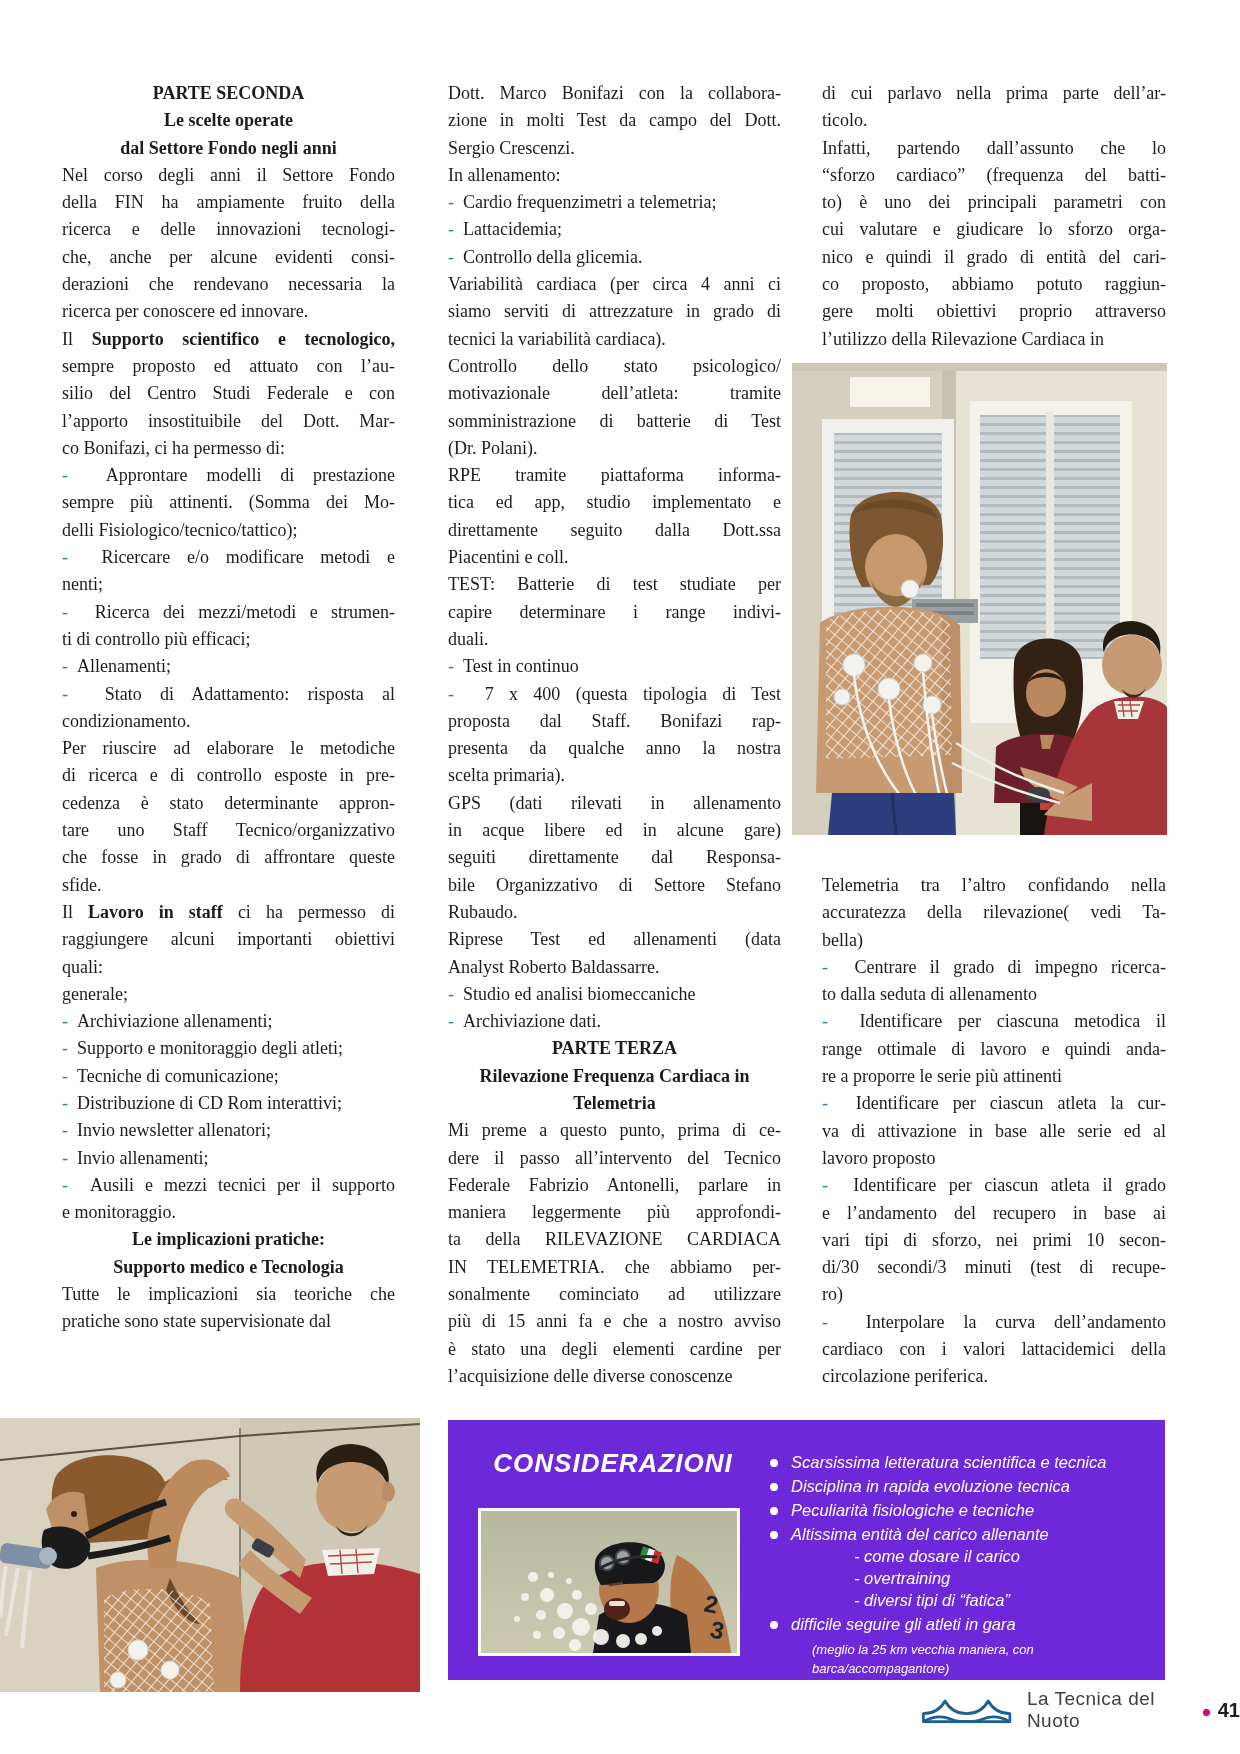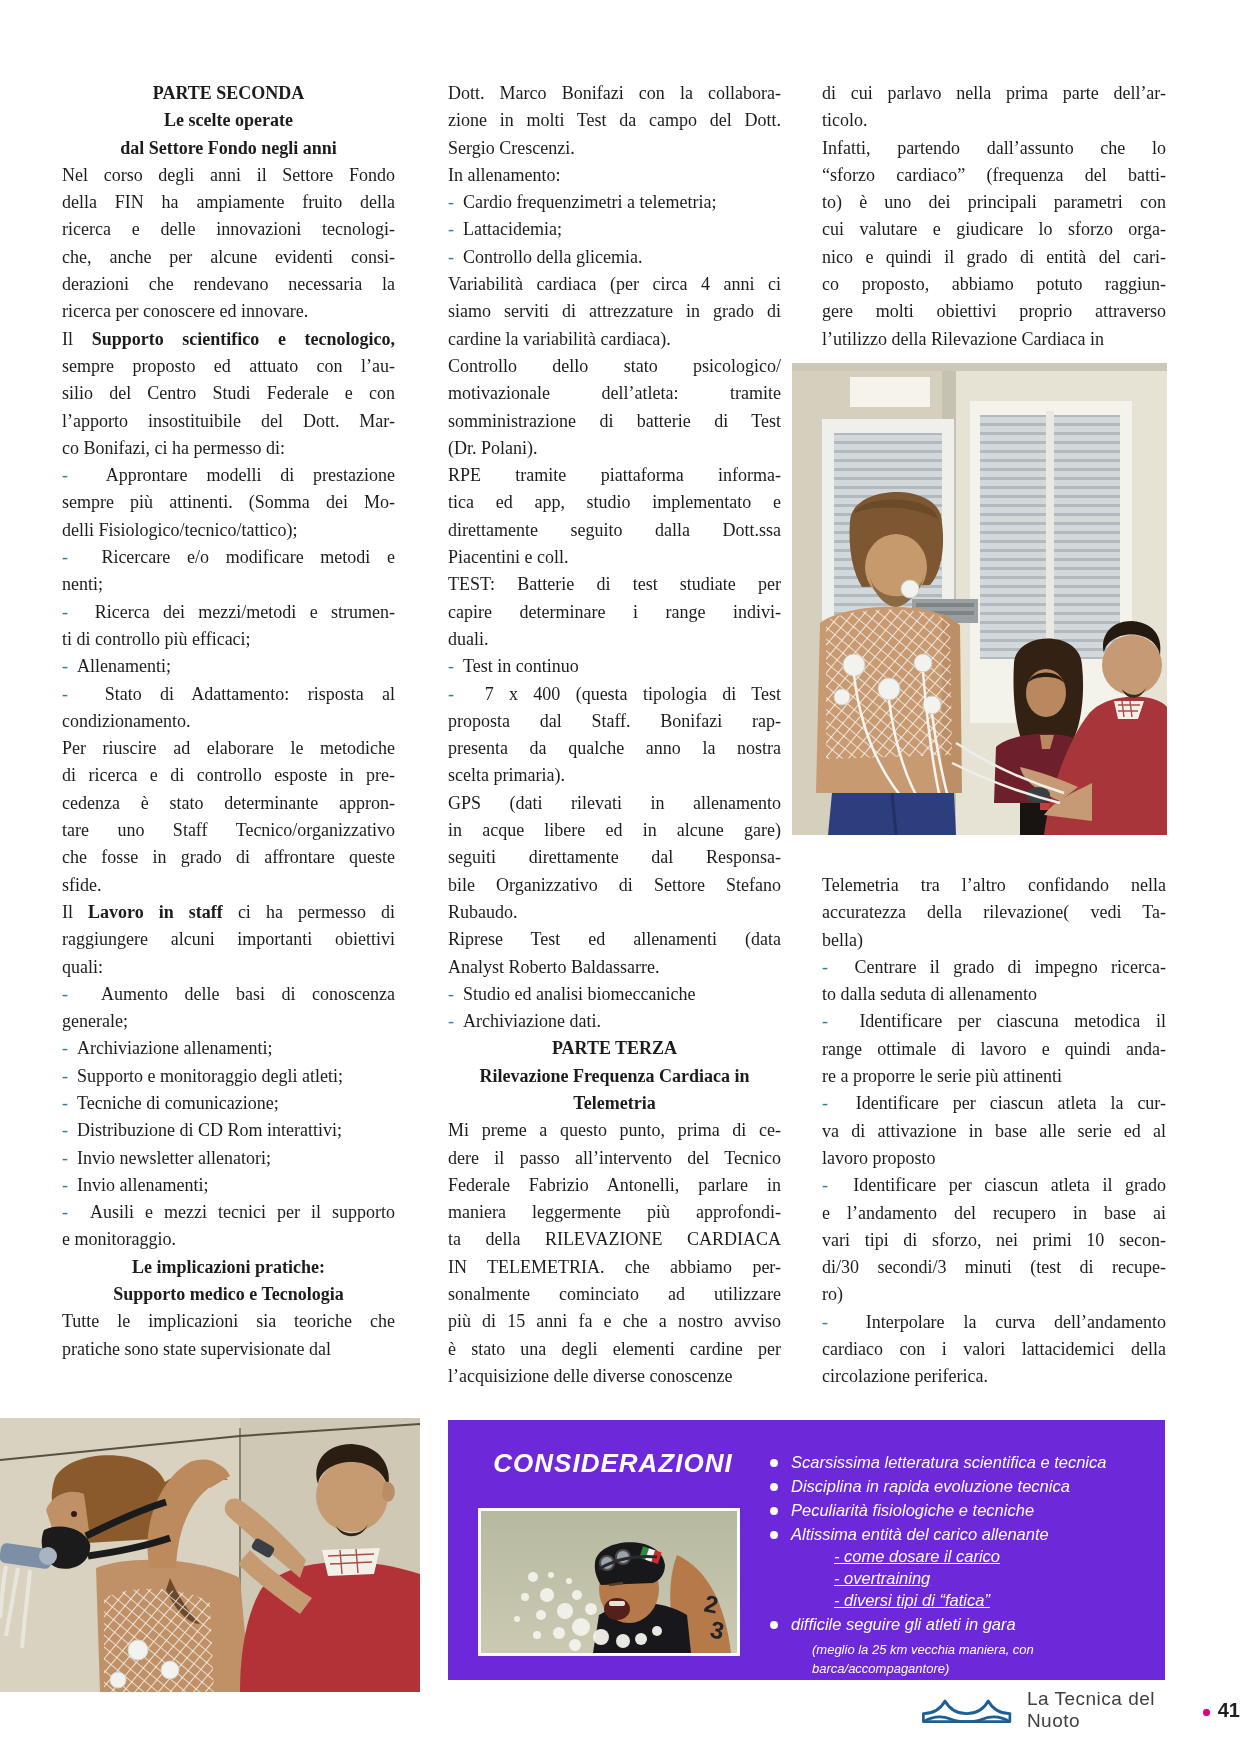--- a/index.html
+++ b/index.html
@@ -19,21 +19,21 @@
   #photo-mask{left:0px;top:1418px;width:420px;height:274px;}
   #consider-box{position:absolute;left:448px;top:1420px;width:717px;height:260px;background:#6d28d9;}
   .cons-title{position:absolute;top:28px;left:0;width:330px;text-align:center;color:#ffffff;
         font-family:"Liberation Sans",sans-serif;font-style:italic;font-weight:bold;font-size:26px;letter-spacing:1px;}
   #photo-swimmer{position:absolute;left:30px;top:88px;width:262px;height:148px;border:3px solid #fbfbfb;box-sizing:border-box;background:#bdbfa8;}
   #photo-swimmer svg{display:block;width:100%;height:100%;}
   #bullets{position:absolute;left:322px;top:28px;width:392px;color:#ffffff;
         font-family:"Liberation Sans",sans-serif;font-style:italic;font-size:16.5px;line-height:19px;}
   .bullet{display:flex;align-items:center;margin-top:5px;}
   .bdot{width:8px;height:8px;border-radius:50%;background:#ffffff;margin-right:13px;flex:none;}
-  .sub{margin-left:64px;margin-top:3px;text-decoration:underline;}
+  .sub{margin-left:84px;margin-top:3px;}
   .note{margin-left:42px;margin-top:6px;font-size:13px;}
   #footer{position:absolute;left:918px;top:1690px;height:40px;display:flex;align-items:center;
         font-family:"Liberation Sans",sans-serif;}
   .brand{color:#404040;font-size:19px;margin-left:8px;letter-spacing:0.5px;}
   .pgdot{width:7px;height:7px;border-radius:50%;background:#e0007a;margin:4px 8px 0 8px;}
   .pgnum{font-weight:bold;font-size:20px;color:#1f1f1f;}
 </style>
 </head>
 <body>
 
@@ -66,21 +66,20 @@
       <div class="ln">condizionamento.</div>
       <div class="ln just">Per riuscire ad elaborare le metodiche</div>
       <div class="ln just">di ricerca e di controllo esposte in pre-</div>
       <div class="ln just">cedenza è stato determinante appron-</div>
       <div class="ln just">tare uno Staff Tecnico/organizzativo</div>
       <div class="ln just">che fosse in grado di affrontare queste</div>
       <div class="ln">sfide.</div>
       <div class="ln just">Il <b>Lavoro in staff</b> ci ha permesso di</div>
       <div class="ln just">raggiungere alcuni importanti obiettivi</div>
       <div class="ln">quali:</div>
-      <div class="ln just"><span class="dash">-</span>&nbsp;&nbsp;Aumento delle basi di conoscenza</div>
       <div class="ln">generale;</div>
       <div class="ln"><span class="dash">-</span>&nbsp;&nbsp;Archiviazione allenamenti;</div>
       <div class="ln"><span class="dash">-</span>&nbsp;&nbsp;Supporto e monitoraggio degli atleti;</div>
       <div class="ln"><span class="dash">-</span>&nbsp;&nbsp;Tecniche di comunicazione;</div>
       <div class="ln"><span class="dash">-</span>&nbsp;&nbsp;Distribuzione di CD Rom interattivi;</div>
       <div class="ln"><span class="dash">-</span>&nbsp;&nbsp;Invio newsletter allenatori;</div>
       <div class="ln"><span class="dash">-</span>&nbsp;&nbsp;Invio allenamenti;</div>
       <div class="ln just"><span class="dash">-</span>&nbsp;&nbsp;Ausili e mezzi tecnici per il supporto</div>
       <div class="ln">e monitoraggio.</div>
       <div class="ln head">Le implicazioni pratiche:</div>
@@ -91,21 +90,21 @@
   <div id="col2" class="col">
       <div class="ln just">Dott. Marco Bonifazi con la collabora-</div>
       <div class="ln just">zione in molti Test da campo del Dott.</div>
       <div class="ln">Sergio Crescenzi.</div>
       <div class="ln">In allenamento:</div>
       <div class="ln"><span class="dash">-</span>&nbsp;&nbsp;Cardio frequenzimetri a telemetria;</div>
       <div class="ln"><span class="dash">-</span>&nbsp;&nbsp;Lattacidemia;</div>
       <div class="ln"><span class="dash">-</span>&nbsp;&nbsp;Controllo della glicemia.</div>
       <div class="ln just">Variabilità cardiaca (per circa 4 anni ci</div>
       <div class="ln just">siamo serviti di attrezzature in grado di</div>
-      <div class="ln">cardine la variabilità cardiaca).</div>
+      <div class="ln">tecnici la variabilità cardiaca).</div>
       <div class="ln just">Controllo dello stato psicologico/</div>
       <div class="ln just">motivazionale dell’atleta: tramite</div>
       <div class="ln just">somministrazione di batterie di Test</div>
       <div class="ln">(Dr. Polani).</div>
       <div class="ln just">RPE tramite piattaforma informa-</div>
       <div class="ln just">tica ed app, studio implementato e</div>
       <div class="ln just">direttamente seguito dalla Dott.ssa</div>
       <div class="ln">Piacentini e coll.</div>
       <div class="ln just">TEST: Batterie di test studiate per</div>
       <div class="ln just">capire determinare i range indivi-</div>

